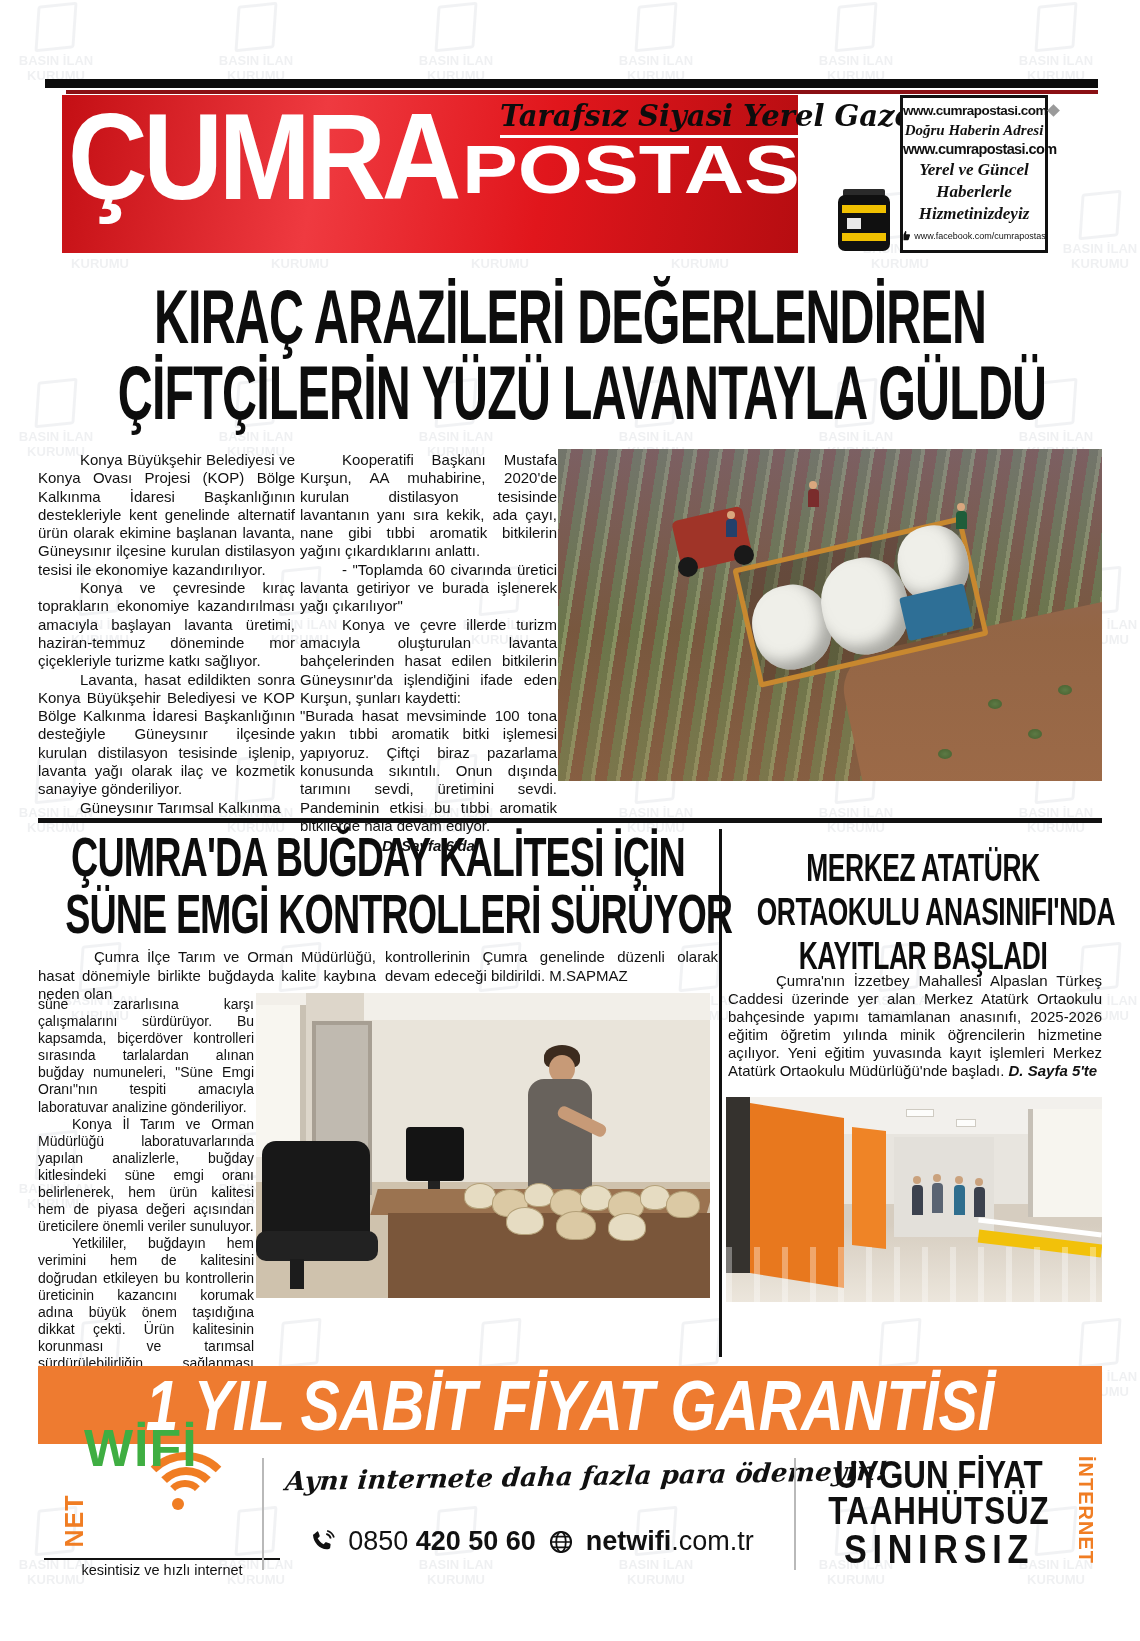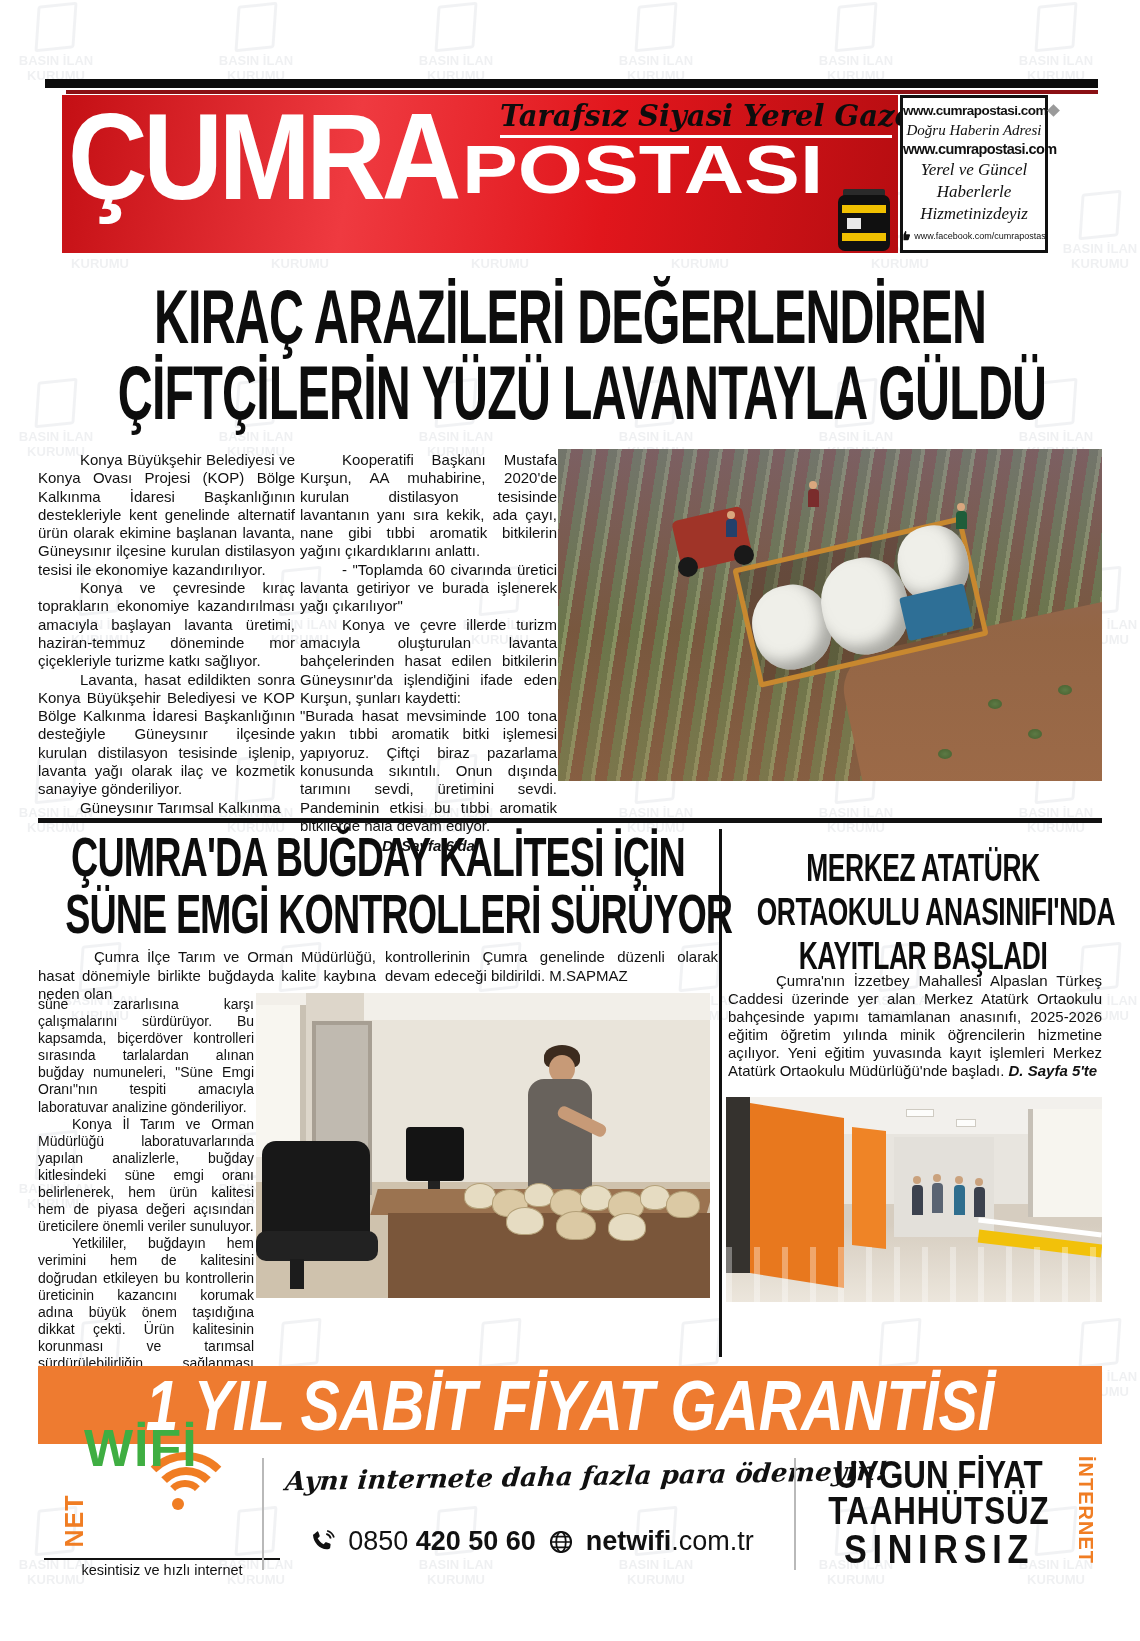--- a/index.html
+++ b/index.html
@@ -8,21 +8,21 @@
   
   .wm-layer{position:absolute;inset:0;z-index:0;pointer-events:none;}
   .wm{position:absolute;width:160px;text-align:center;color:#97a0aa;opacity:.15;font-weight:bold;font-size:13px;line-height:15px;}
   .wm-cube{width:34px;height:40px;border:3px solid #a6aeb8;margin:0 auto 3px auto;border-radius:3px;transform:skewY(-10deg) rotate(4deg);}
   .content{position:absolute;inset:0;z-index:1;}
   .abs{position:absolute;}
   
   .topbar-black{left:45px;top:79px;width:1053px;height:9px;background:#0c0c0c;}
   .topbar-red{left:66px;top:90px;width:1032px;height:4px;background:#8a1014;}
   
-  .masthead-red{left:62px;top:95px;width:836px;height:158px;
+  .masthead-red{left:62px;top:95px;width:736px;height:158px;
      background:linear-gradient(100deg,#c40f14 0%,#ef3a40 35%,#e1161c 65%,#b60d11 100%);}
   .m-title{left:6px;top:0px;font-weight:900;font-size:104px;color:#fff;letter-spacing:-4px;
      transform:scale(1.06,1.18);transform-origin:left top;line-height:104px;white-space:nowrap;}
   .m-tagline{left:438px;top:4px;width:392px;text-align:center;color:#0d0d0d;
      font-family:"DejaVu Serif",serif;font-style:italic;font-weight:bold;font-size:29px;white-space:nowrap;}
   .m-tagline-rule{left:438px;top:40px;width:392px;height:3px;background:#fff;}
   .m-sub{left:400px;top:40px;font-weight:900;font-size:62px;color:#fff;letter-spacing:0px;
      transform:scale(1.35,1.12);transform-origin:left top;line-height:62px;white-space:nowrap;}
   .datestrip{left:43px;top:119px;width:728px;height:34px;background:#f3cbc8;}
   .dash{position:absolute;left:0;width:100%;height:7px;
@@ -37,21 +37,21 @@
   .film{left:776px;top:100px;width:52px;height:56px;}
   .film-body{position:absolute;inset:0;background:#101010;border-radius:7px;}
   .film-cap{position:absolute;left:5px;top:-6px;width:42px;height:8px;background:#2a2a2a;border-radius:2px;}
   .film-stripe{position:absolute;left:4px;width:44px;height:8px;background:#f0c000;}
   .film-win{position:absolute;left:9px;top:23px;width:14px;height:11px;background:#e9e9e9;}
   
   .infobox{left:900px;top:95px;width:148px;height:158px;background:#fff;border:3px solid #111;box-sizing:border-box;
      text-align:center;}
   .ib-logo{margin-top:5px;font-weight:900;font-size:13.5px;letter-spacing:-.5px;white-space:nowrap;}
   .ib-curl{display:inline-block;width:9px;height:9px;background:#9a9a9a;transform:rotate(45deg);margin-left:2px;}
-  .serif-b{font-family:"Liberation Serif",serif;font-style:italic;font-weight:normal;}
+  .serif-b{font-family:"Liberation Serif",serif;font-style:italic;font-weight:bold;}
   .ib-l1{font-size:15px;margin-top:4px;}
   .ib-url{font-weight:900;font-size:14.5px;letter-spacing:-.6px;margin-top:2px;white-space:nowrap;}
   .ib-l3{font-size:17px;margin-top:3px;}
   .ib-l4{font-size:17px;margin-top:2px;}
   .ib-l5{font-size:17px;margin-top:2px;}
   .ib-fb{margin-top:6px;font-size:9px;white-space:nowrap;display:flex;align-items:center;justify-content:center;gap:3px;}
   
   .hl-line{display:block;font-weight:900;color:#0d0d0d;white-space:nowrap;text-align:center;}
   .a1-headline{left:38px;top:278px;width:1064px;}
   .a1-headline .hl-line{font-size:57px;line-height:76px;letter-spacing:-1px;transform:scale(.85,1.34);}

